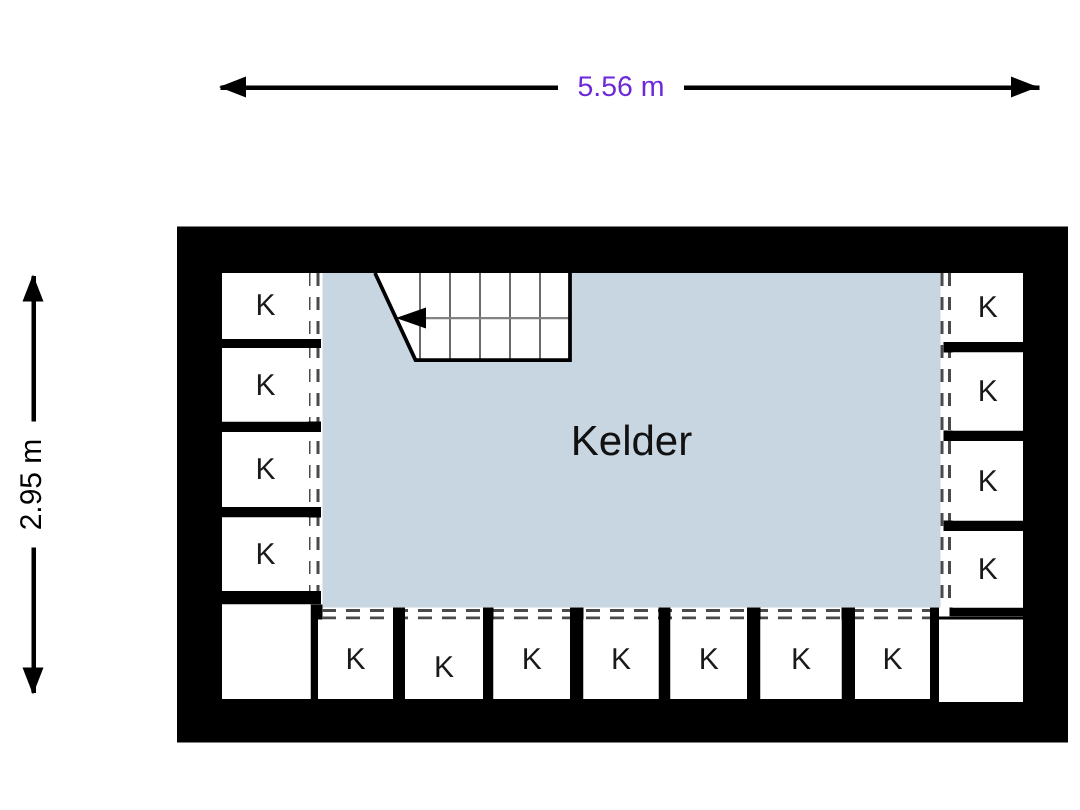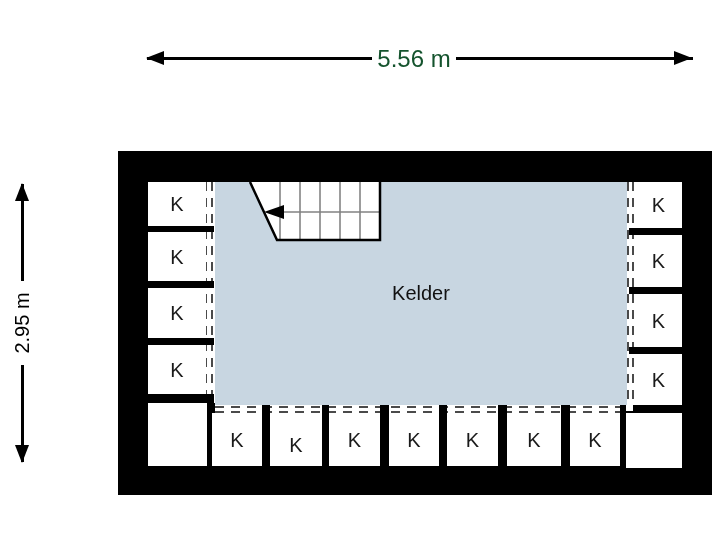--- a/index.html
+++ b/index.html
@@ -50,41 +50,41 @@
       to right,
       var(--dash, #4a4a4a) 0px, var(--dash, #4a4a4a) 9px,
       transparent 9px, transparent 16px);
   }
 
   
   .main-label {
     display: flex;
     align-items: center;
     justify-content: center;
-    font-size: 20px;
+    font-size: 28px;
     color: #111;
     pointer-events: none;
   }
 
   
   .dim-line { background: #000; }
   .tri { width: 0; height: 0; }
   .tri-left  { border-top: 7px solid transparent; border-bottom: 7px solid transparent; border-right: 18px solid #000; }
   .tri-right { border-top: 7px solid transparent; border-bottom: 7px solid transparent; border-left: 18px solid #000; }
   .tri-up    { border-left: 7px solid transparent; border-right: 7px solid transparent; border-bottom: 18px solid #000; }
   .tri-down  { border-left: 7px solid transparent; border-right: 7px solid transparent; border-top: 18px solid #000; }
 
   .dim-label {
     background: #ffffff;
     border-radius: 7px;
     display: flex;
     align-items: center;
     justify-content: center;
-    font-size: 24px;
-    color: #14532d;
+    font-size: 19px;
+    color: #6d28d9;
   }
   .dim-label-vert { background: #ffffff; border-radius: 7px; }
   .dim-label-vert span {
     position: absolute;
     left: 50%;
     top: 50%;
     transform: translate(-50%, -50%) rotate(-90deg);
     white-space: nowrap;
     font-size: 20px;
     color: #000;

